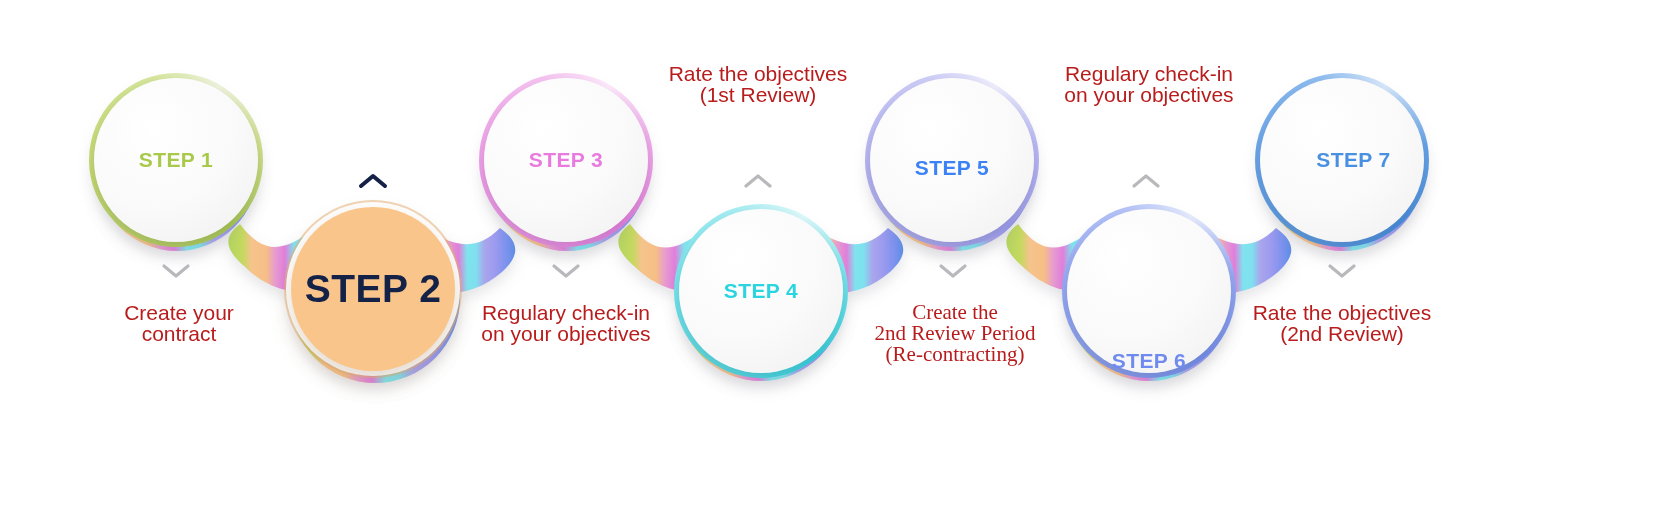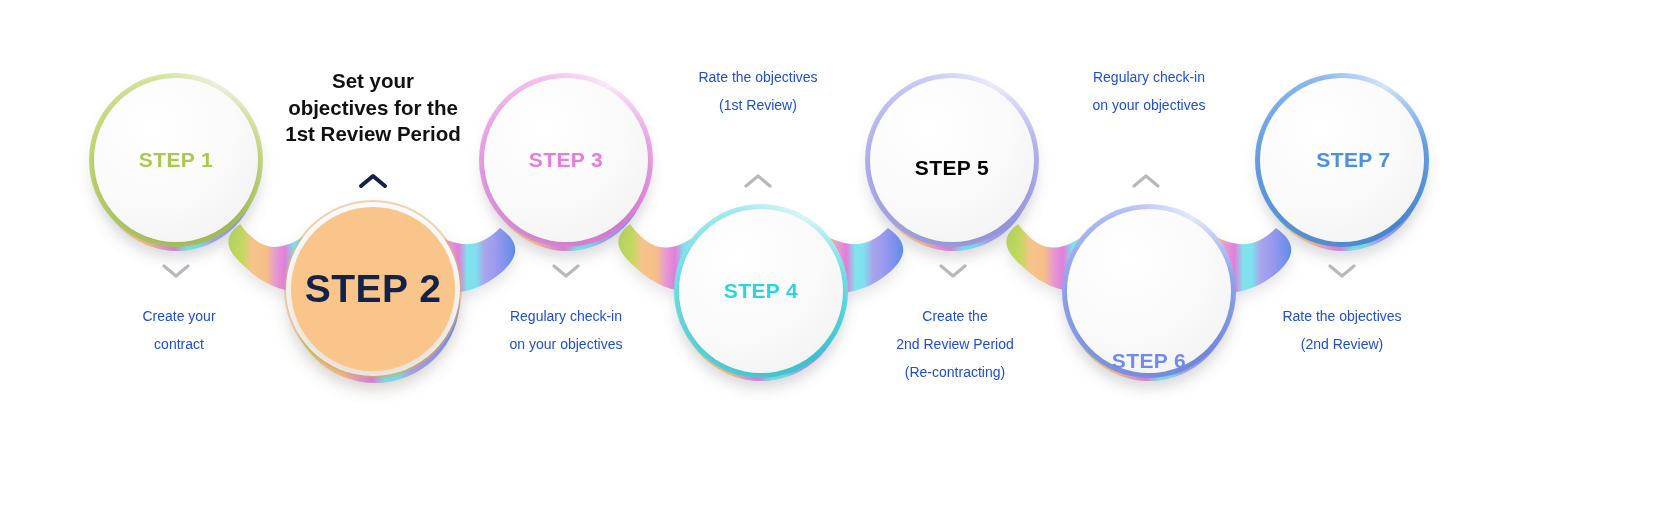--- a/index.html
+++ b/index.html
@@ -72,23 +72,23 @@
   .node.active .step-label {
     font-size: 39px;
     font-weight: 700;
     color: #142248;
     letter-spacing: 0.5px;
   }
 
   .caption {
     position: absolute;
     text-align: center;
-    color: #1d4ed8;
-    font-size: 14px;
-    line-height: 28px;
+    color: #b91c1c;
+    font-size: 21px;
+    line-height: 21px;
     white-space: pre-line;
     width: 230px;
   }
   .caption.active-caption {
     color: #111111;
     font-weight: 700;
     font-size: 20.5px;
     line-height: 26.5px;
   }
   .chev {
@@ -230,23 +230,20 @@
     <span class="step-label" style="color:#a8c94a;">STEP 1</span>
   </div>
   <div class="chev" style="left:161px; top:262px;">
     <svg viewBox="0 0 30 18">
         <path d="M3 4 L15 14 L27 4" fill="none" stroke="#b9b9bd" stroke-width="3.2" stroke-linecap="round" stroke-linejoin="round"></path>
       </svg>
   </div>
   <div class="caption" style="left:64px; top:302px;">Create your
 contract</div>
 
-  <div class="caption active-caption" style="left:258px; top:68px;">Set your
-objectives for the
-1st Review Period</div>
   <div class="chev" style="left:358px; top:172px;">
     <svg viewBox="0 0 30 18">
         <path d="M3 14 L15 4 L27 14" fill="none" stroke="#142248" stroke-width="4" stroke-linecap="round" stroke-linejoin="round"></path>
       </svg>
   </div>
   <div class="node active" style="left:291px; top:207px;">
     <div class="disc"></div>
     <span class="step-label">STEP 2</span>
   </div>
 
@@ -272,28 +269,28 @@
   </div>
   <div class="node" style="left:679px; top:209px;">
     <div class="ring" style="background:conic-gradient(from 140deg, #2ad4e0 0deg, #68e2ea 120deg, #a8eef3 205deg, #ddf9fb 250deg, #72e4ec 300deg, #2ad4e0 360deg);"></div>
     <div class="disc"></div>
     <span class="step-label" style="color:#2ad4e0;">STEP 4</span>
   </div>
 
   <div class="node" style="left:870px; top:78px;">
     <div class="ring" style="background:conic-gradient(from 140deg, #9b9aef 0deg, #b2b1f3 120deg, #cfcef8 205deg, #eeeefd 250deg, #b9b8f5 300deg, #9b9aef 360deg);"></div>
     <div class="disc"></div>
-    <span class="step-label" style="color:#000000;margin-top:16px;">STEP 5</span>
+    <span class="step-label" style="color:#3b82f6;margin-top:16px;">STEP 5</span>
   </div>
   <div class="chev" style="left:938px; top:262px;">
     <svg viewBox="0 0 30 18">
         <path d="M3 4 L15 14 L27 4" fill="none" stroke="#b9b9bd" stroke-width="3.2" stroke-linecap="round" stroke-linejoin="round"></path>
       </svg>
   </div>
-  <div class="caption" style="left:840px; top:302px;">Create the
+  <div class="caption" style="left:840px; top:302px;font-family:Liberation Serif, serif;">Create the
 2nd Review Period
 (Re-contracting)</div>
 
   <div class="caption" style="left:1034px; top:63px;">Regulary check-in
 on your objectives</div>
   <div class="chev" style="left:1131px; top:172px;">
     <svg viewBox="0 0 30 18">
         <path d="M3 14 L15 4 L27 14" fill="none" stroke="#b9b9bd" stroke-width="3.2" stroke-linecap="round" stroke-linejoin="round"></path>
       </svg>
   </div>

